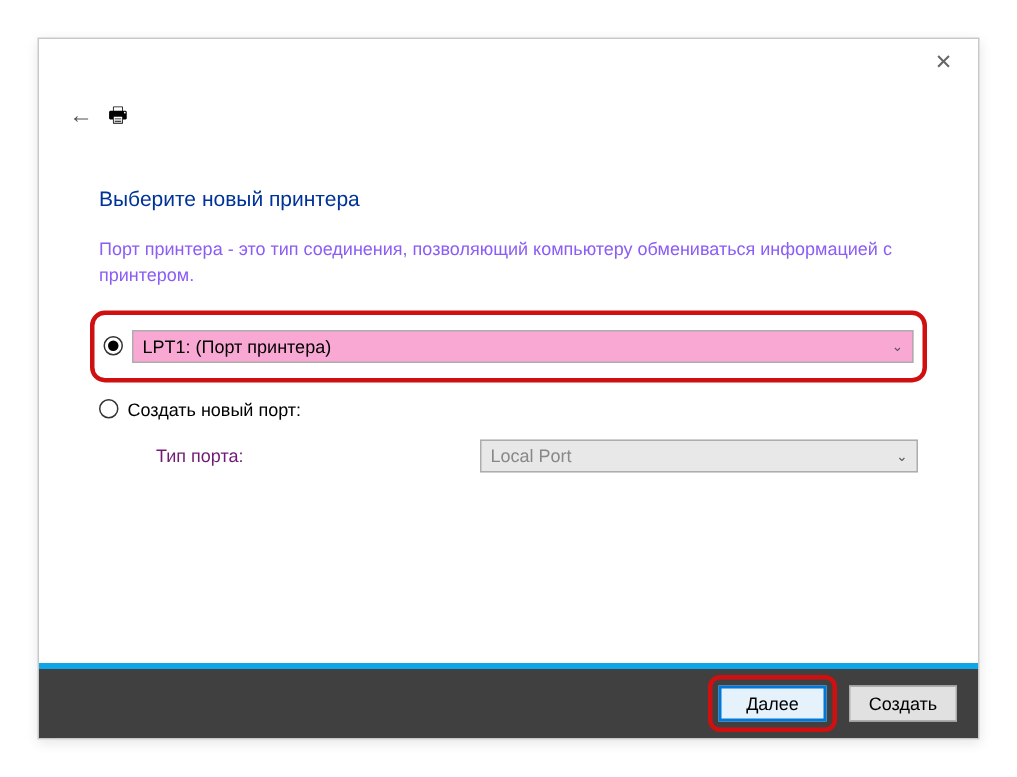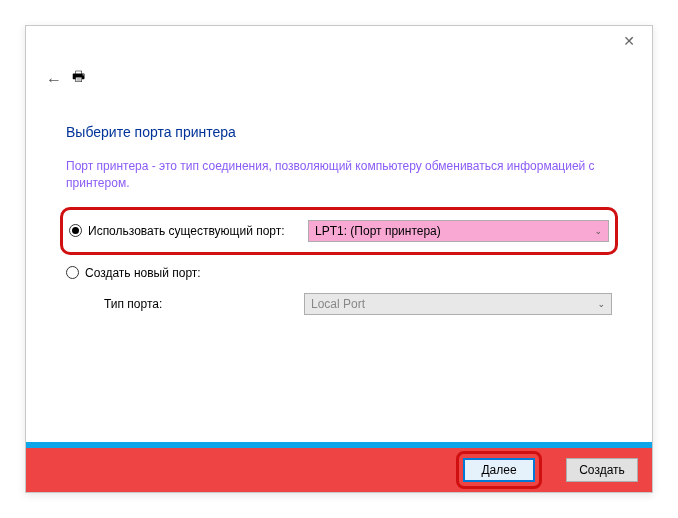--- a/index.html
+++ b/index.html
@@ -111,58 +111,59 @@
       align-items: center;
       justify-content: space-between;
       padding: 0 6px;
       font-size: 12px;
       cursor: pointer;
     }
     .select-box.disabled {
       color: #888;
       background: #e8e8e8;
       cursor: default;
+      margin-left: 16px;
     }
     .select-arrow {
       font-size: 9px;
       color: #555;
     }
     .indent-row {
       display: flex;
       align-items: center;
       margin-bottom: 8px;
       padding-left: 38px;
     }
     .indent-label {
       flex: 0 0 200px;
       font-size: 12px;
-      color: #000000;
+      color: #701a75;
     }
     .highlight-red {
       border: 3px solid #d01010;
       border-radius: 10px;
       padding: 2px 4px;
     }
     .row-highlight {
       margin: -5px -6px 6px -6px;
       padding: 5px 6px 5px 6px;
     }
     .button-bar {
       position: absolute;
       bottom: 0;
       left: 0;
       right: 0;
       height: 50px;
-      border-top: 6px solid #0ea5e9;
-      background: #ef4444;
+      border-top: 4px solid #0ea5e9;
+      background: #404040;
       display: flex;
       justify-content: flex-end;
       align-items: center;
       padding: 0 14px;
-      gap: 24px;
+      gap: 8px;
     }
     .btn {
       min-width: 72px;
       height: 24px;
       border: 1px solid #adadad;
       background: #e1e1e1;
       font-size: 12px;
       display: flex;
       align-items: center;
       justify-content: center;
@@ -187,27 +188,26 @@
   <div class="titlebar">
     <div class="close-btn">✕</div>
   </div>
 
   <div class="header-row">
     <div class="back-arrow">←</div>
     <div class="printer-icon">🖶</div>
   </div>
 
   <div class="content">
-    <h1 class="page-title">Выберите порта принтера</h1>
+    <h1 class="page-title">Выберите новый принтера</h1>
     <p class="description">Порт принтера - это тип соединения, позволяющий компьютеру обмениваться информацией с принтером.</p>
 
     <div class="highlight-red row-highlight">
       <div class="option-row" style="margin-bottom:0;">
         <div class="radio checked"></div>
-        <div class="option-label">Использовать существующий порт:</div>
         <div class="select-box">
           <span>LPT1: (Порт принтера)</span>
           <span class="select-arrow">⌄</span>
         </div>
       </div>
     </div>
 
     <div class="option-row">
       <div class="radio"></div>
       <div class="option-label">Создать новый порт:</div>

